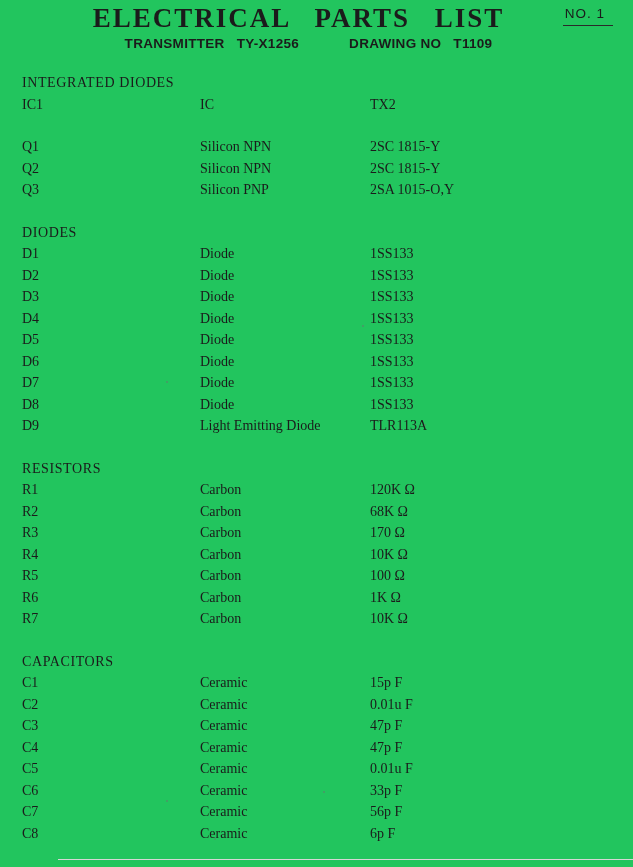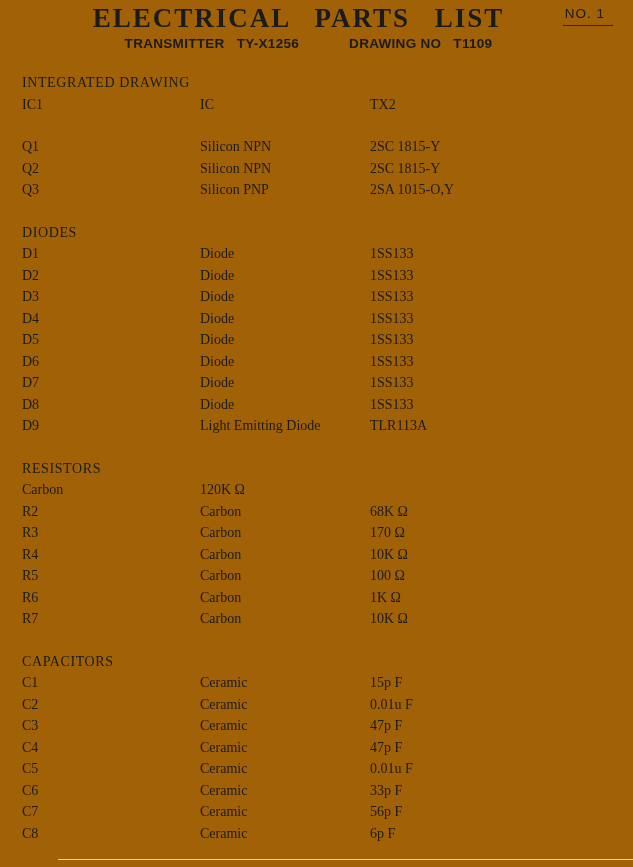--- a/index.html
+++ b/index.html
@@ -4,21 +4,21 @@
 <style>
   html, body {
     margin: 0;
     padding: 0;
     background: #e8e8e8;
   }
   .page {
     position: relative;
     width: 633px;
     height: 867px;
-    background: #a16207;
+    background: #22c55e;
     color: #1b1b1b;
     font-family: "Liberation Serif", serif;
     overflow: hidden;
     box-sizing: border-box;
   }
   
   .header {
     position: relative;
     padding-top: 3px;
   }
@@ -102,21 +102,21 @@
     <div class="title">ELECTRICAL PARTS LIST</div>
     <div class="page-no">NO. 1</div>
     <div class="subtitle">
       <span>TRANSMITTER</span><span class="product-value">TY-X1256</span><span class="drawing-label">DRAWING NO</span><span class="drawing-value">T1109</span>
     </div>
   </header>
 
   <main class="content" id="sections-root">
 
   <section class="parts-section">
-        <div class="section-heading">INTEGRATED DRAWING</div>
+        <div class="section-heading">INTEGRATED DIODES</div>
         <div class="row">
           <div class="cell cell-designator">IC1</div>
           <div class="cell cell-description">IC</div>
           <div class="cell cell-value">TX2</div>
         </div>
       </section>
       <section class="parts-section">
         <div class="row">
           <div class="cell cell-designator">Q1</div>
           <div class="cell cell-description">Silicon NPN</div>
@@ -177,20 +177,21 @@
         </div>
         <div class="row">
           <div class="cell cell-designator">D9</div>
           <div class="cell cell-description">Light Emitting Diode</div>
           <div class="cell cell-value">TLR113A</div>
         </div>
       </section>
       <section class="parts-section">
         <div class="section-heading">RESISTORS</div>
         <div class="row">
+          <div class="cell cell-designator">R1</div>
           <div class="cell cell-description">Carbon</div>
           <div class="cell cell-value">120K Ω</div>
         </div>
         <div class="row">
           <div class="cell cell-designator">R2</div>
           <div class="cell cell-description">Carbon</div>
           <div class="cell cell-value">68K Ω</div>
         </div>
         <div class="row">
           <div class="cell cell-designator">R3</div>

